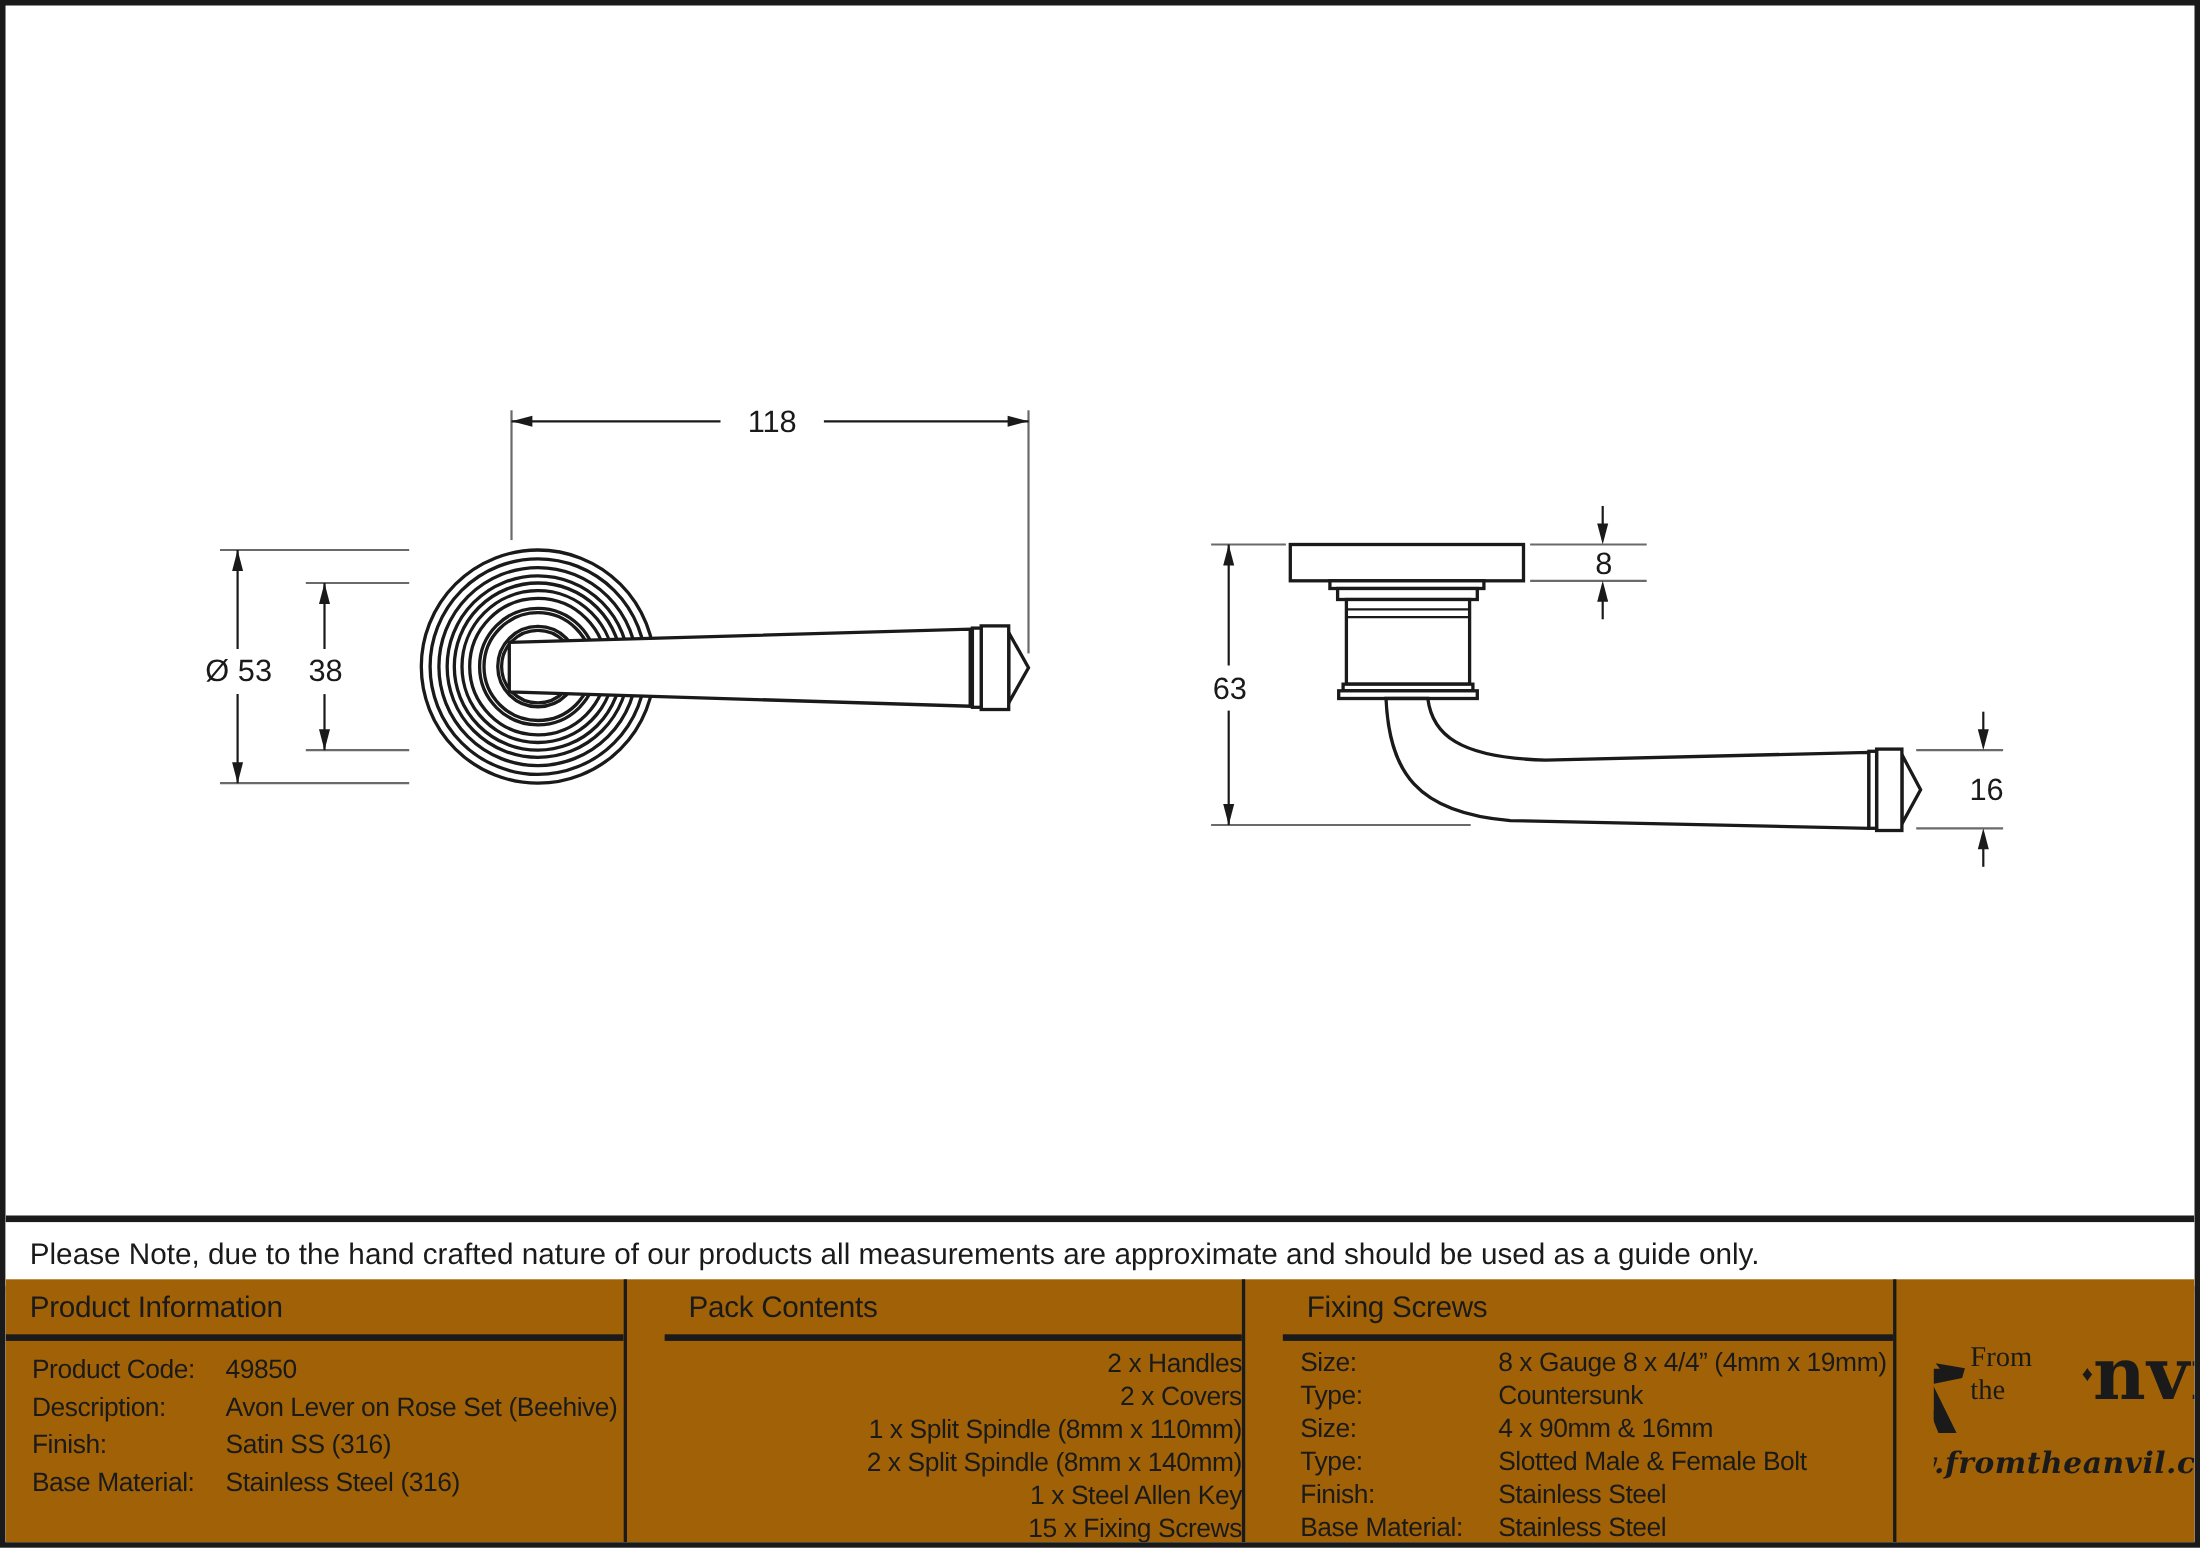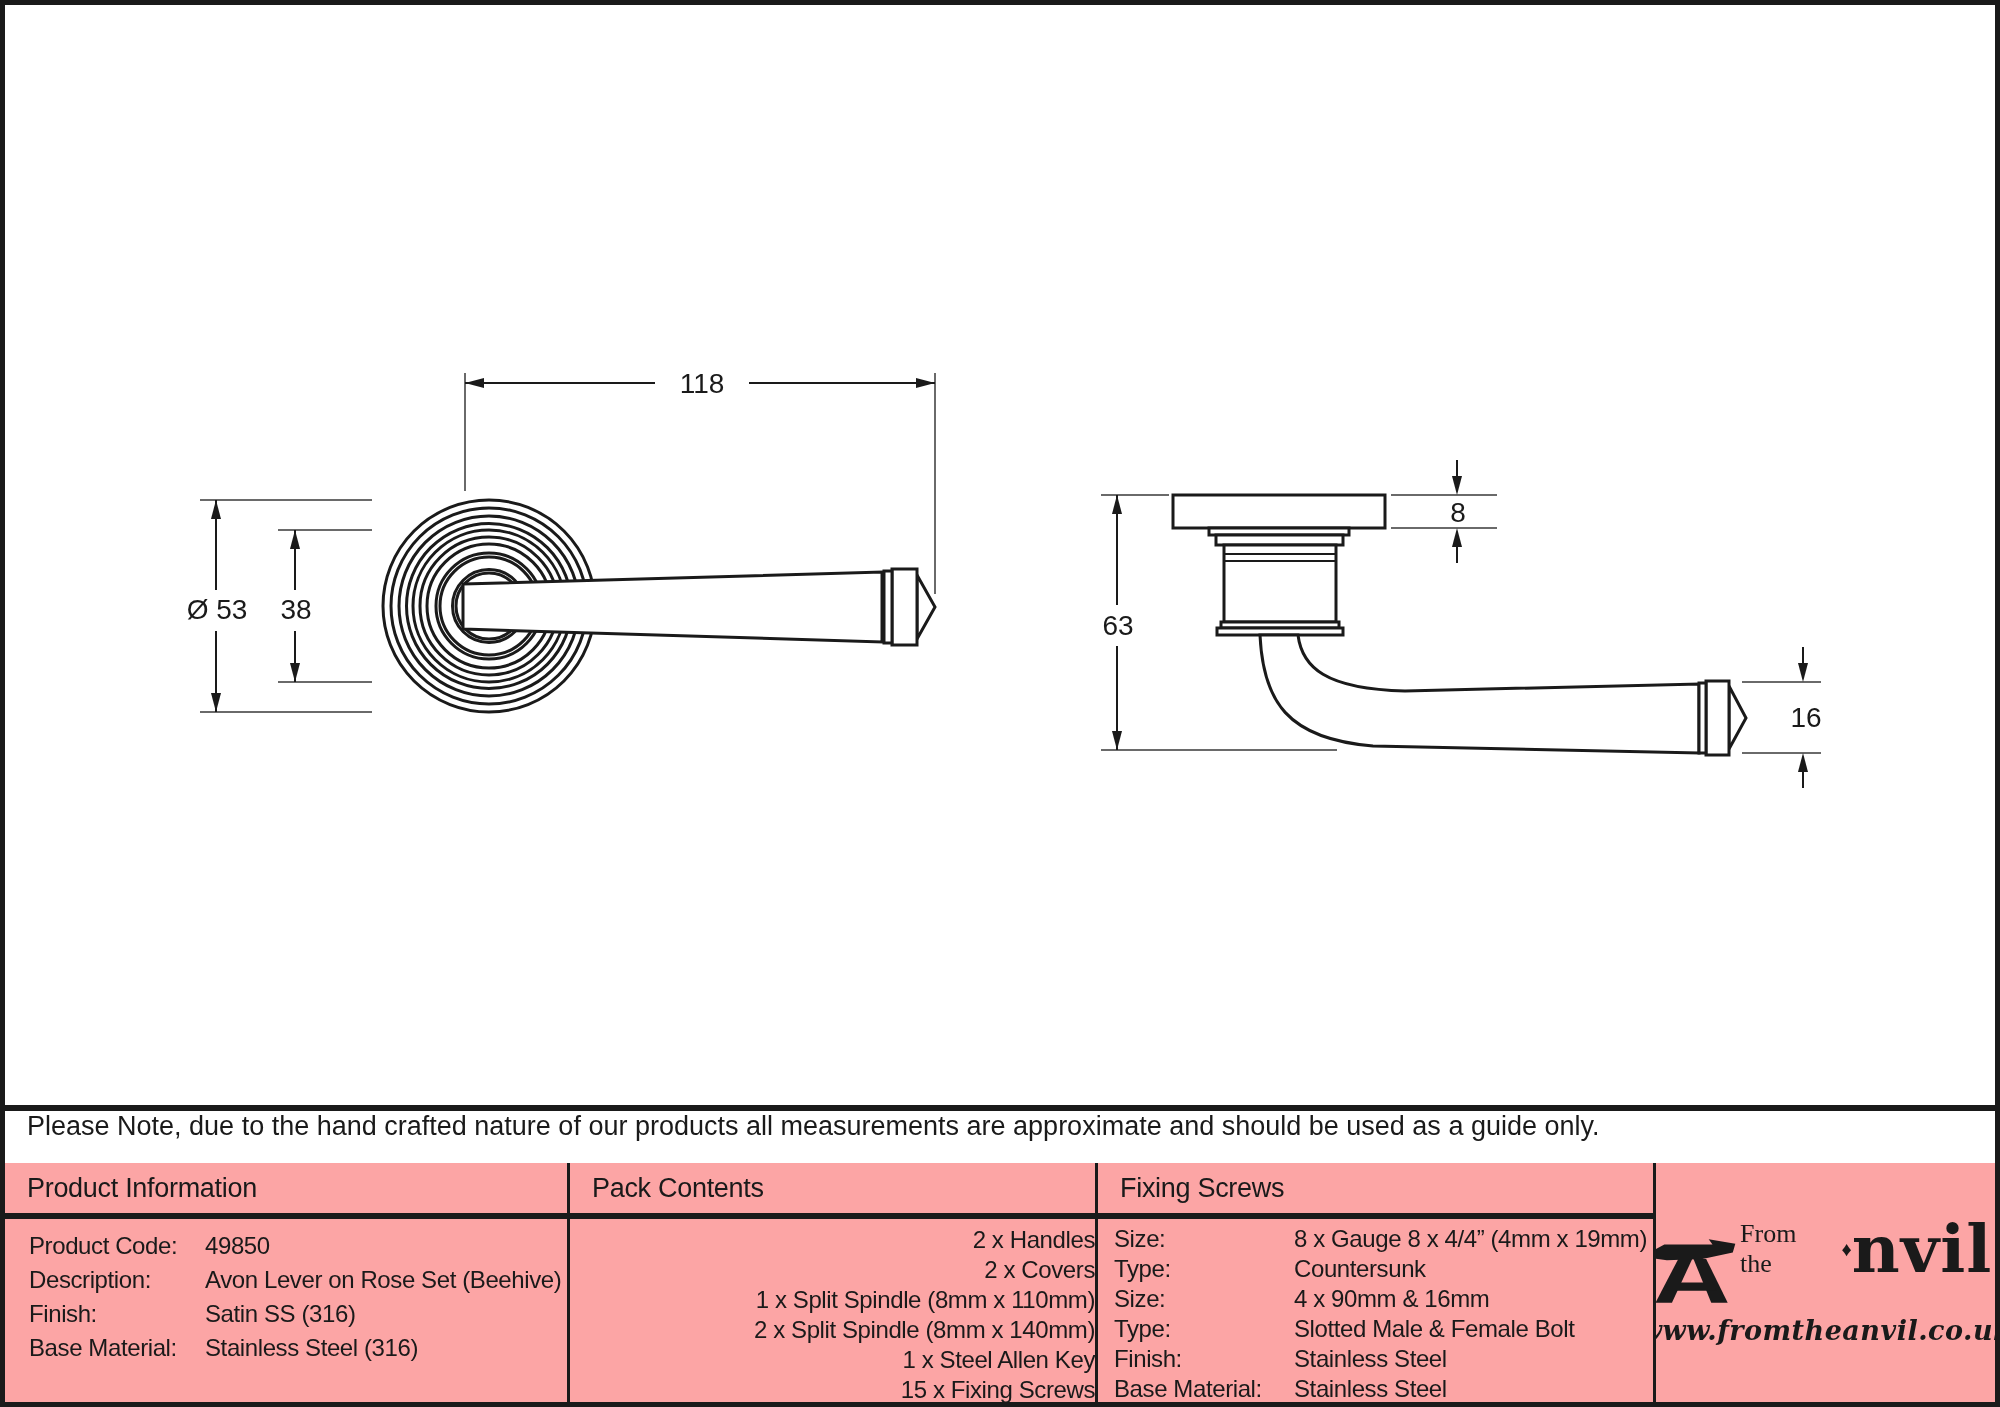--- a/index.html
+++ b/index.html
@@ -13,26 +13,26 @@
   svg text { font-family:"Liberation Sans", sans-serif; font-size:28px; fill:#1a1a1a; }
   .part   { stroke:#1a1a1a; stroke-width:3; fill:none; }
   .partw  { stroke:#1a1a1a; stroke-width:3; fill:#ffffff; }
   .dim    { stroke:#1a1a1a; stroke-width:2; fill:none; }
   .ext    { stroke:#6a6a6a; stroke-width:2; fill:none; }
   .arr    { fill:#1a1a1a; stroke:none; }
 
   .note-bar {
     position:absolute; left:0; top:1100px; width:1990px; height:70px;
     border-top:6px solid #1a1a1a; border-bottom:6px solid #1a1a1a;
-    display:flex; padding-left:22px; font-size:27px;
+    display:flex; align-items:center; padding-left:22px; font-size:27px;
     background:#fff;
   }
   .spec-table {
     position:absolute; left:0; top:1158px; width:1990px; height:239px;
-    display:flex; background:#fca5a5;
+    display:flex; background:#a16207;gap:34px;
   }
   .col { height:100%; overflow:hidden; }
   .col-1 { width:565px; border-right:3px solid #1a1a1a; }
   .col-2 { width:528px; border-right:3px solid #1a1a1a;text-align:right; }
   .col-3 { width:558px; border-right:3px solid #1a1a1a; }
   .col-4 { flex:1; display:flex; align-items:center; justify-content:center; }
   .col-header {
     height:56px; border-bottom:6px solid #1a1a1a; display:flex; align-items:center;
     padding-left:22px; font-size:27px; letter-spacing:-0.3px;
   }

